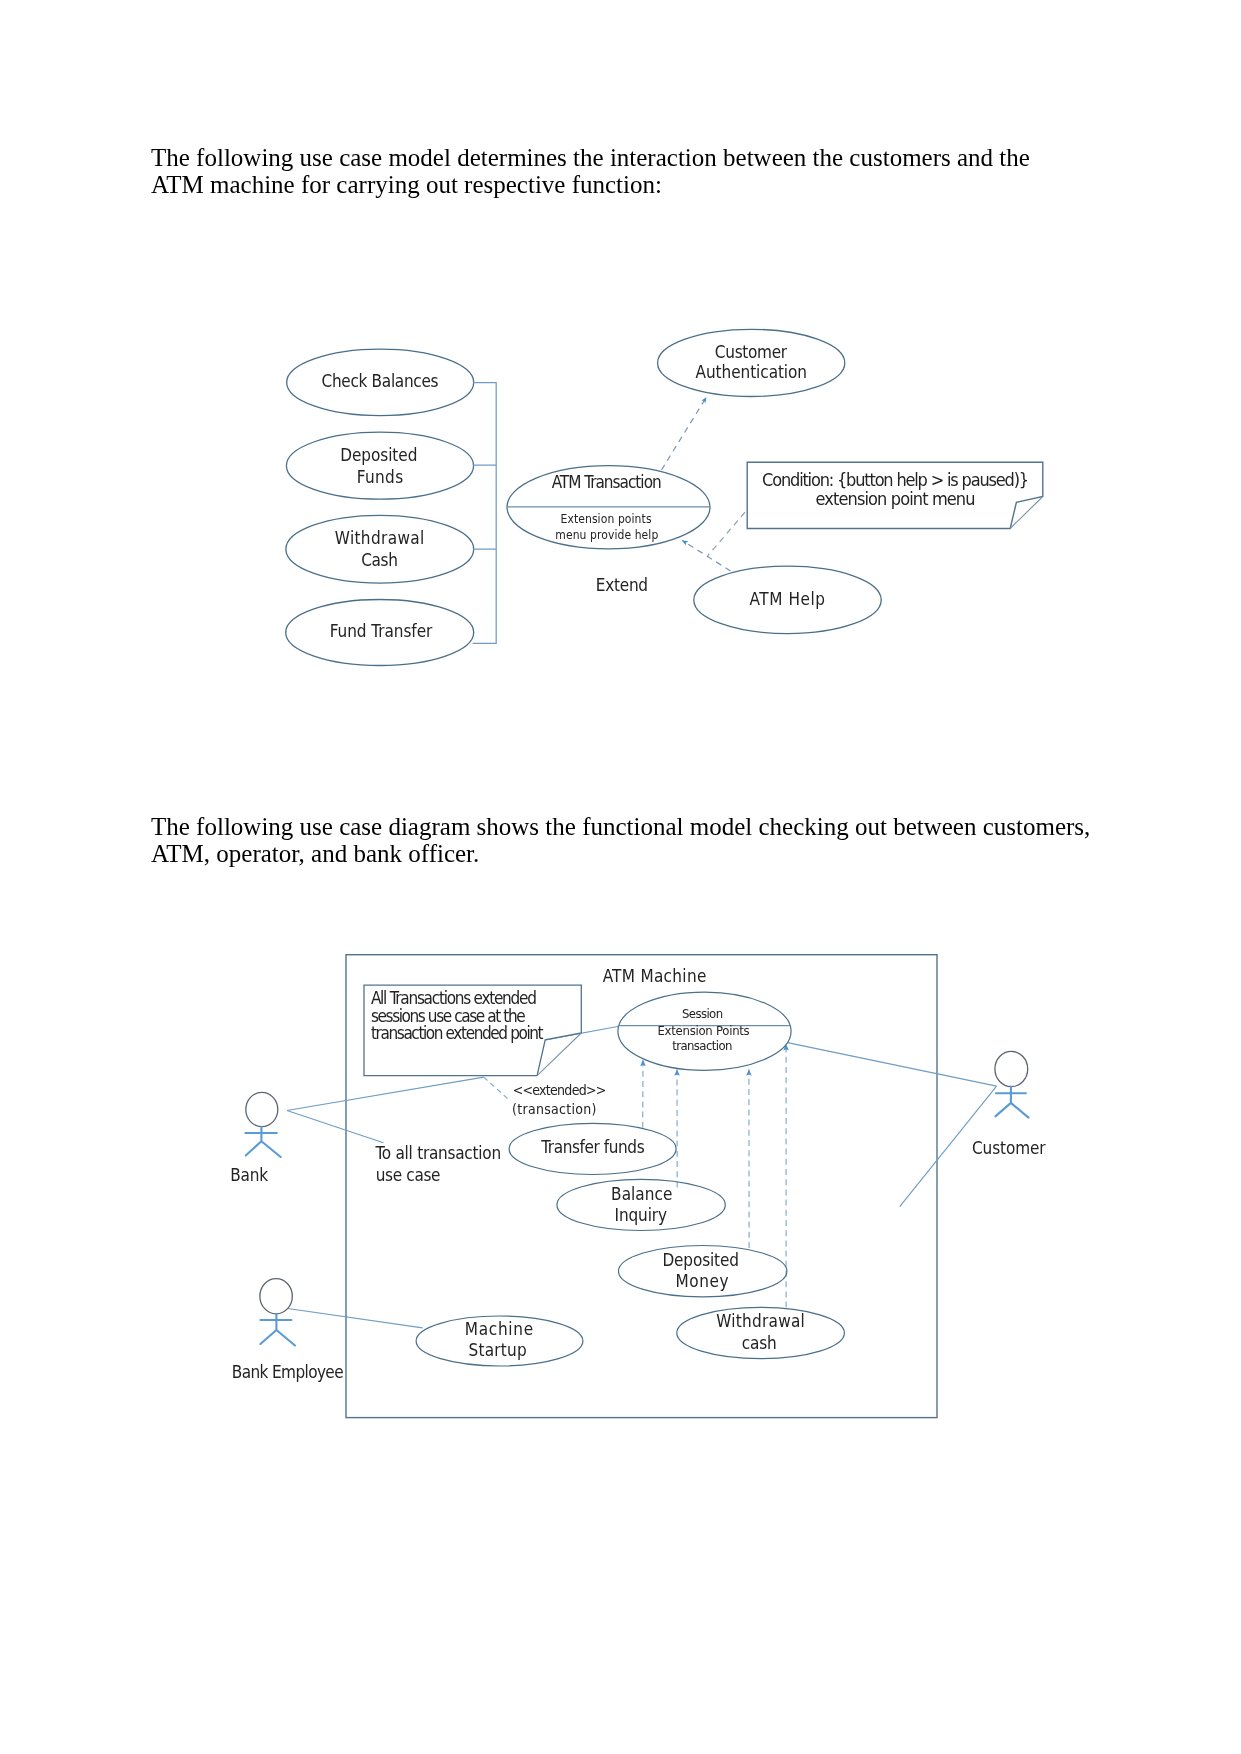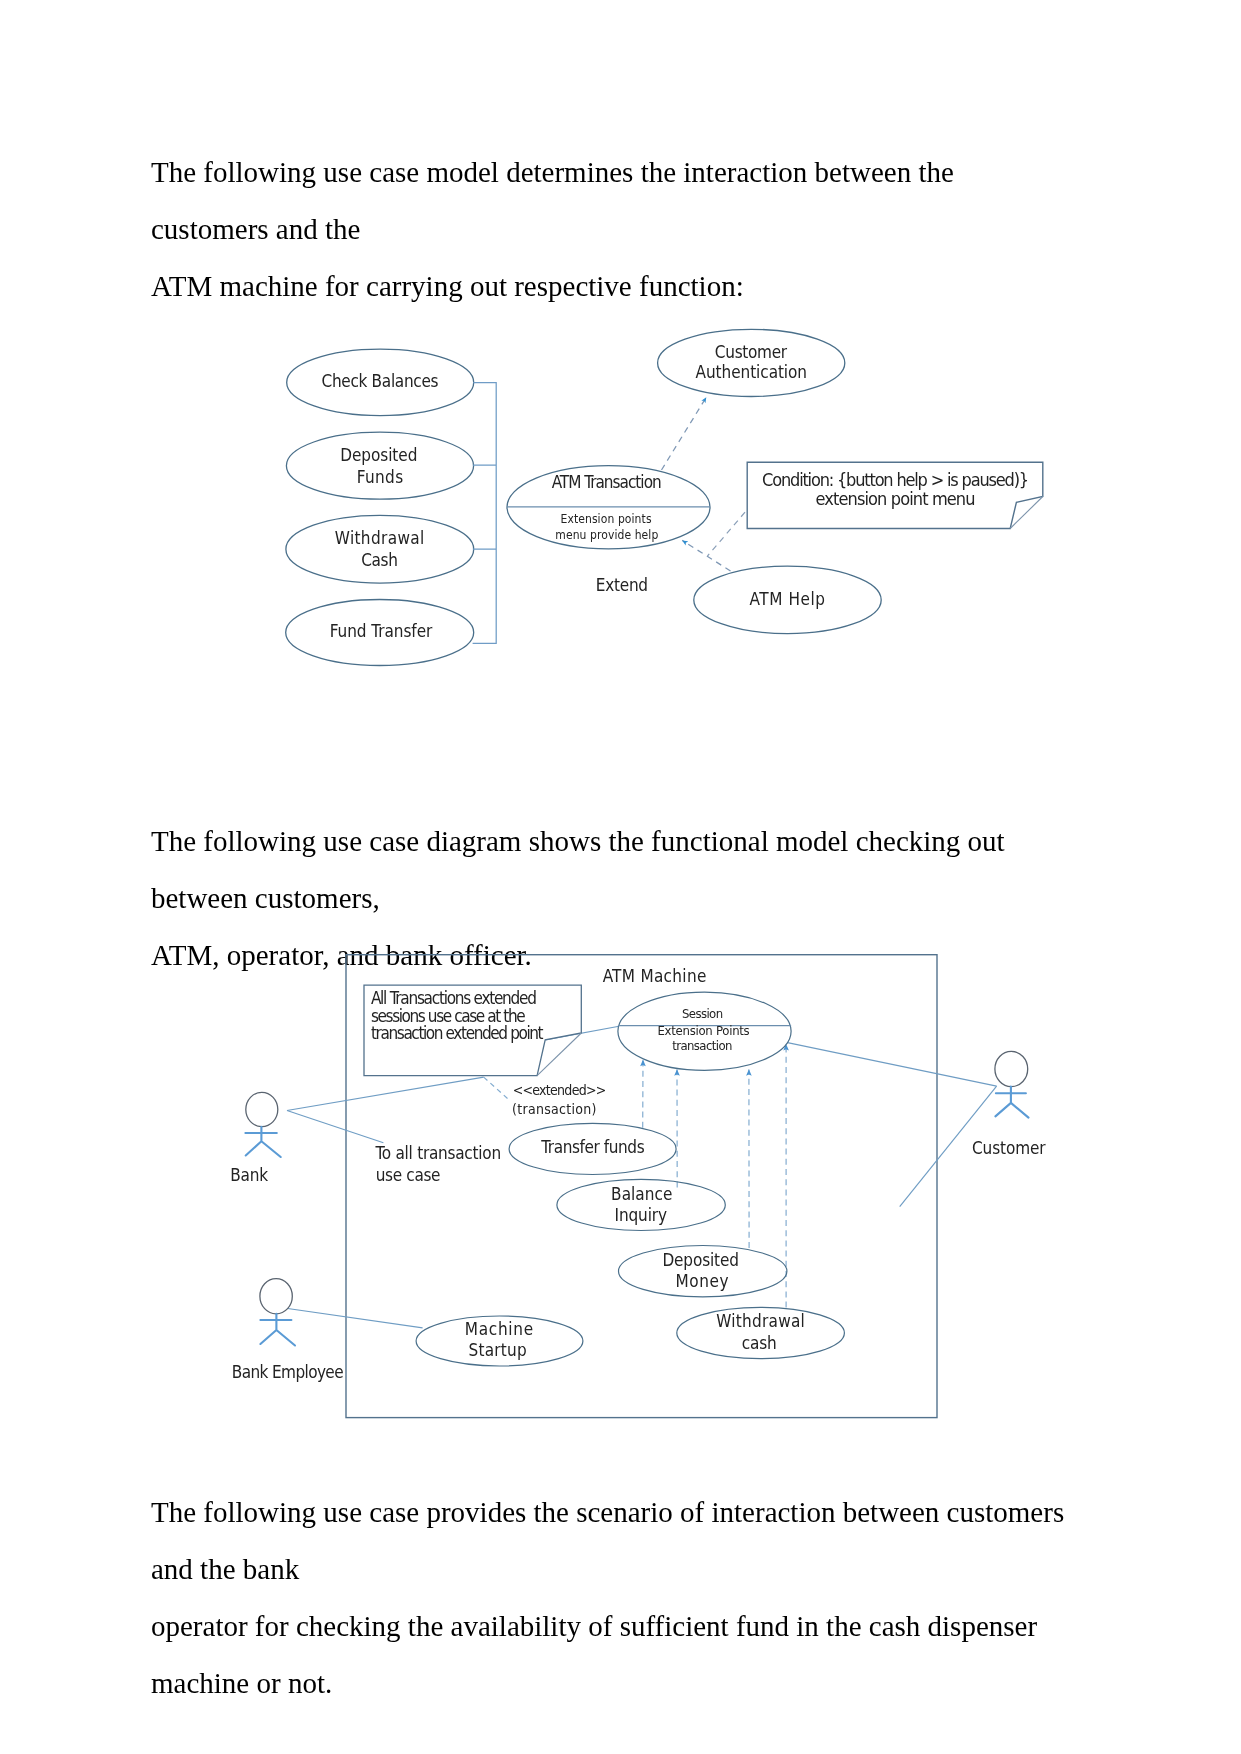--- a/index.html
+++ b/index.html
@@ -1,31 +1,29 @@
 <!DOCTYPE html>
 <html><head>
 <meta charset="utf-8">
 <title>UML Use Case Diagrams</title>
 <style>
   html,body{margin:0;padding:0;}
   body{width:1241px;height:1754px;background:#ffffff;font-family:"Liberation Serif",serif;overflow:hidden;position:relative;}
   .page{position:absolute;left:0;top:0;width:1241px;height:1754px;}
-  .para{position:absolute;font-family:"Liberation Serif",serif;font-size:29px;color:#000;line-height:57px;white-space:pre-line;}
+  .para{position:absolute;font-family:"Liberation Serif",serif;font-size:25px;color:#000;line-height:27px;white-space:pre-line;}
   svg.layer{position:absolute;left:0;top:0;width:1241px;height:1754px;overflow:visible;}
 </style>
 </head>
 <body>
 
 <div class="page">
   <div class="para" style="left:151px;top:143.5px;width:900px;">The following use case model determines the interaction between the customers and the
 ATM machine for carrying out respective function:</div>
   <div class="para" style="left:151px;top:813px;width:940px;">The following use case diagram shows the functional model checking out between customers,
 ATM, operator, and bank officer.</div>
-  <div class="para" style="left:151px;top:1484px;width:950px;">The following use case provides the scenario of interaction between customers and the bank
-operator for checking the availability of sufficient fund in the cash dispenser machine or not.</div>
 
   <svg class="layer" viewBox="0 0 1241 1754">
     <defs>
       <marker id="d1arrow" markerWidth="7" markerHeight="6" refX="5.9" refY="2.9" orient="auto" markerUnits="userSpaceOnUse">
         <path d="M0.3,0.5 L5.9,2.9 L0.3,5.3 L1.6,2.9 Z" fill="#2f8ed0"></path>
       </marker>
     </defs>
     <g class="d1-shapes" fill="none" stroke="#4a6f8a" stroke-width="1.3">
       <ellipse cx="380.2" cy="382.4" rx="93.5" ry="33.2"></ellipse>
       <ellipse cx="380" cy="465.7" rx="93.6" ry="33.5"></ellipse>

